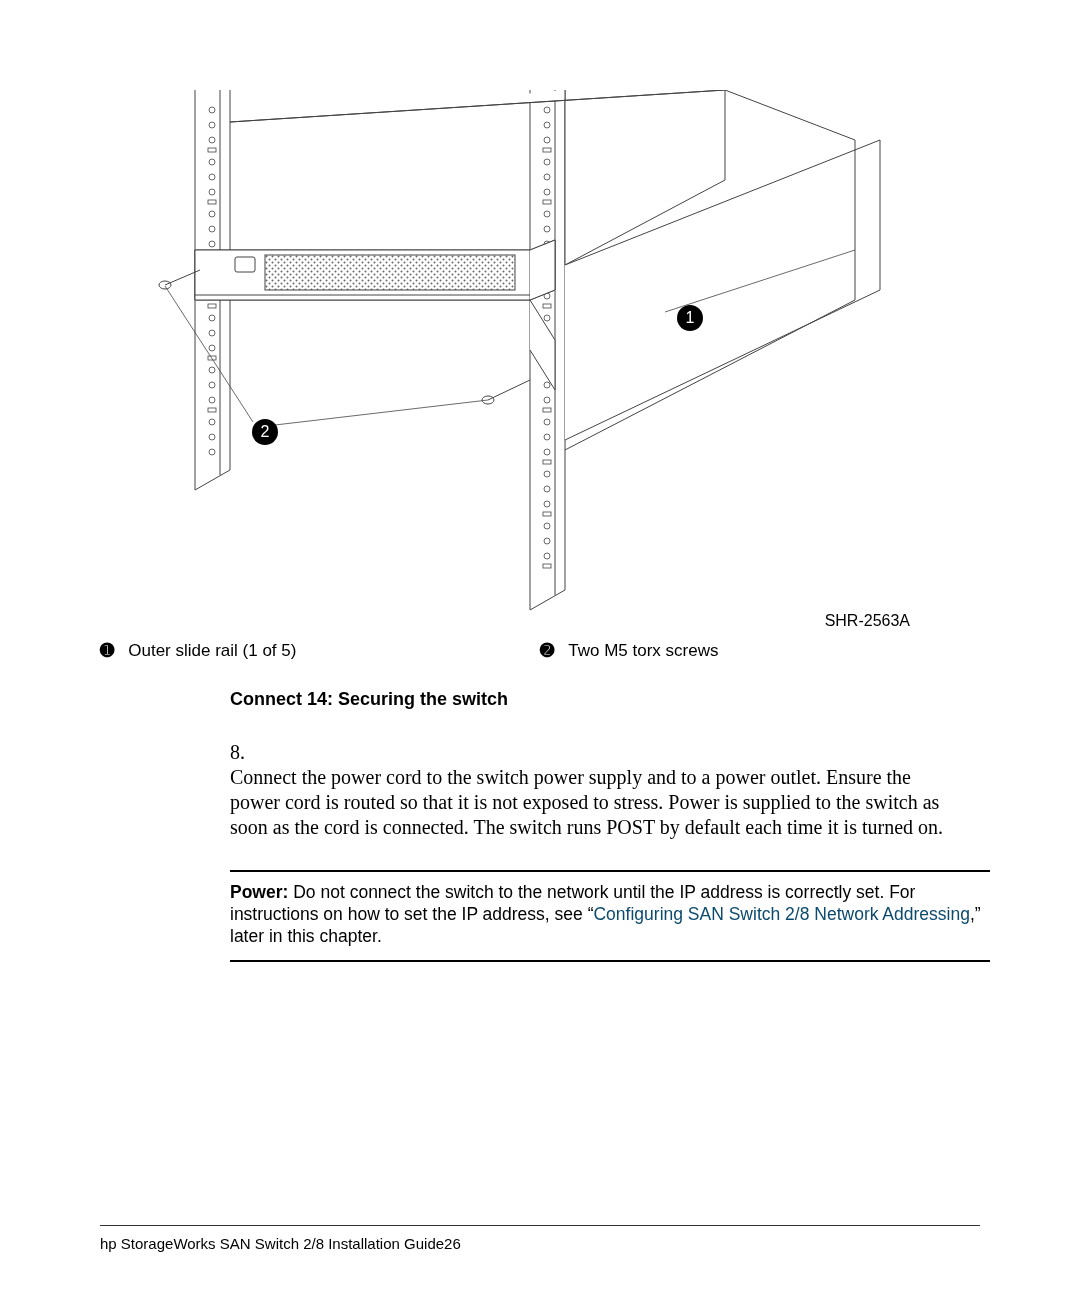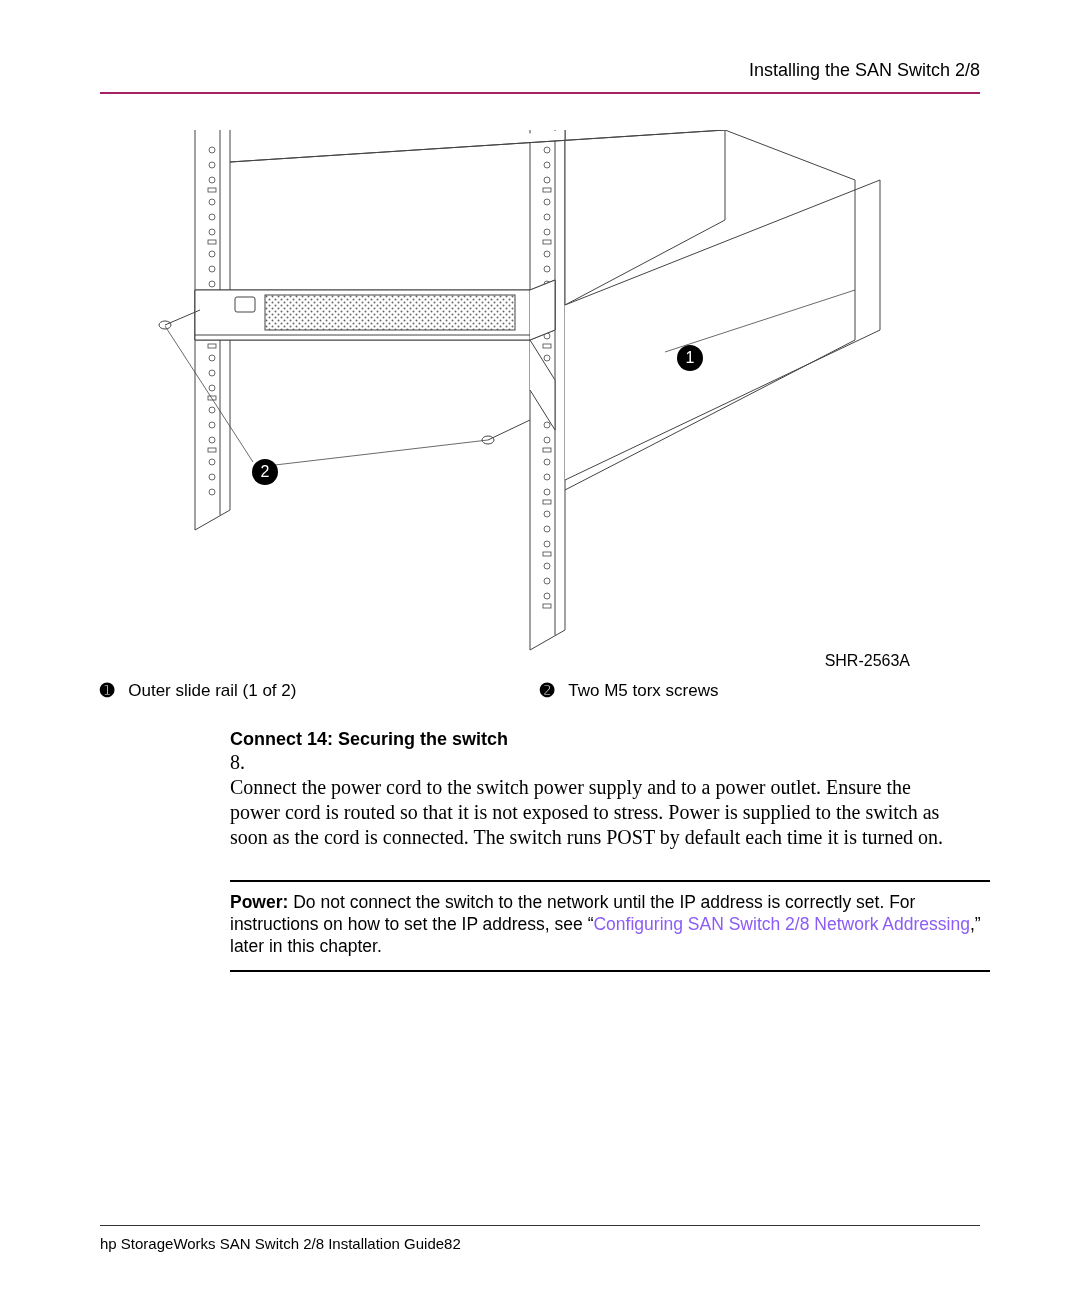--- a/index.html
+++ b/index.html
@@ -10,39 +10,35 @@
   .header-rule { position: absolute; top: 32px; left: 0; right: 0; border-top: 2px solid #a52165; }
   .figure-area { margin-top: 30px; position: relative; height: 540px; }
   .figure-svg { width: 880px; height: 540px; }
   .shr-code { position: absolute; right: 70px; bottom: 0; font-size: 16px; }
   .callouts-row { display: flex; margin-top: 10px; font-size: 17px; }
   .callout-col { display: flex; align-items: center; gap: 14px; }
   .col1 { width: 50%; }
   .col2 { width: 50%; padding-left: 0px; }
   .dingbat { font-weight: bold; font-size: 17px; }
   .figure-caption { margin-top: 28px; margin-left: 130px; font-weight: bold; font-size: 18px; }
-  .body-list { margin-left: 130px; font-family: "Times New Roman", Times, serif; font-size: 20px; line-height: 1.25; }
+  .body-list { margin-top: 30px; margin-left: 130px; font-family: "Times New Roman", Times, serif; font-size: 20px; line-height: 1.25; }
   .body-list .num { display: inline-block; width: 30px; vertical-align: top; }
   .body-list .txt { display: inline-block; width: 720px; vertical-align: top; }
   .note-block { margin-top: 30px; margin-left: 130px; width: 760px; font-family: Arial, Helvetica, sans-serif; font-size: 17.5px; line-height: 1.25; }
   .note-rule { border-top: 2px solid #000; margin-bottom: 10px; }
   .note-rule-bottom { border-top: 2px solid #000; margin-top: 12px; }
-  .link { color: #8b5cf6; }
+  .link { color: #0c4a6e; }
   .footer-rule { position: absolute; left: 100px; right: 100px; bottom: 70px; border-top: 1px solid #333; }
   .footer { position: absolute; left: 100px; right: 100px; bottom: 44px; display: flex; justify-content: flex-start; font-size: 15px; }
 </style>
 </head>
 <body>
 
 <div class="page">
 
-  <div class="header-area">
-    <div class="chapter-title">Installing the SAN Switch 2/8</div>
-    <div class="header-rule"></div>
-  </div>
 
   <div class="figure-area">
     <svg class="figure-svg" viewBox="0 0 880 540">
       <g stroke="#444" stroke-width="1" fill="none">
         <g>
           <line x1="95" y1="0" x2="95" y2="400"></line>
           <line x1="120" y1="0" x2="120" y2="385"></line>
           <line x1="130" y1="0" x2="130" y2="380"></line>
           <line x1="95" y1="400" x2="130" y2="380"></line>
         </g>
@@ -168,21 +164,21 @@
         <circle cx="165" cy="342" r="13" fill="#000"></circle>
         <text x="165" y="347" text-anchor="middle" font-family="Arial" font-size="16" fill="#fff">2</text>
       </g>
     </svg>
     <div class="shr-code">SHR-2563A</div>
   </div>
 
   <div class="callouts-row">
     <div class="callout-col col1">
       <span class="dingbat">➊</span>
-      <span>Outer slide rail (1 of 2)</span>
+      <span>Outer slide rail (1 of 5)</span>
     </div>
     <div class="callout-col col2">
       <span class="dingbat">➋</span>
       <span>Two M5 torx screws</span>
     </div>
   </div>
 
   <div class="figure-caption">Connect 14:  Securing the switch</div>
 
   <div class="body-list">
@@ -194,16 +190,16 @@
     <div class="note-rule"></div>
     <span>
       <b>Power:</b><span>  Do not connect the switch to the network until the IP address is correctly set. For instructions on how to set the IP address, see “</span><span class="link">Configuring SAN Switch 2/8 Network Addressing</span><span>,” later in this chapter.</span>
     </span>
     <div class="note-rule-bottom"></div>
   </div>
 
   <div class="footer-rule"></div>
   <div class="footer">
     <span>hp StorageWorks SAN Switch 2/8 Installation Guide</span>
-    <span>82</span>
+    <span>26</span>
   </div>
 
 </div>
 
 </body></html>

